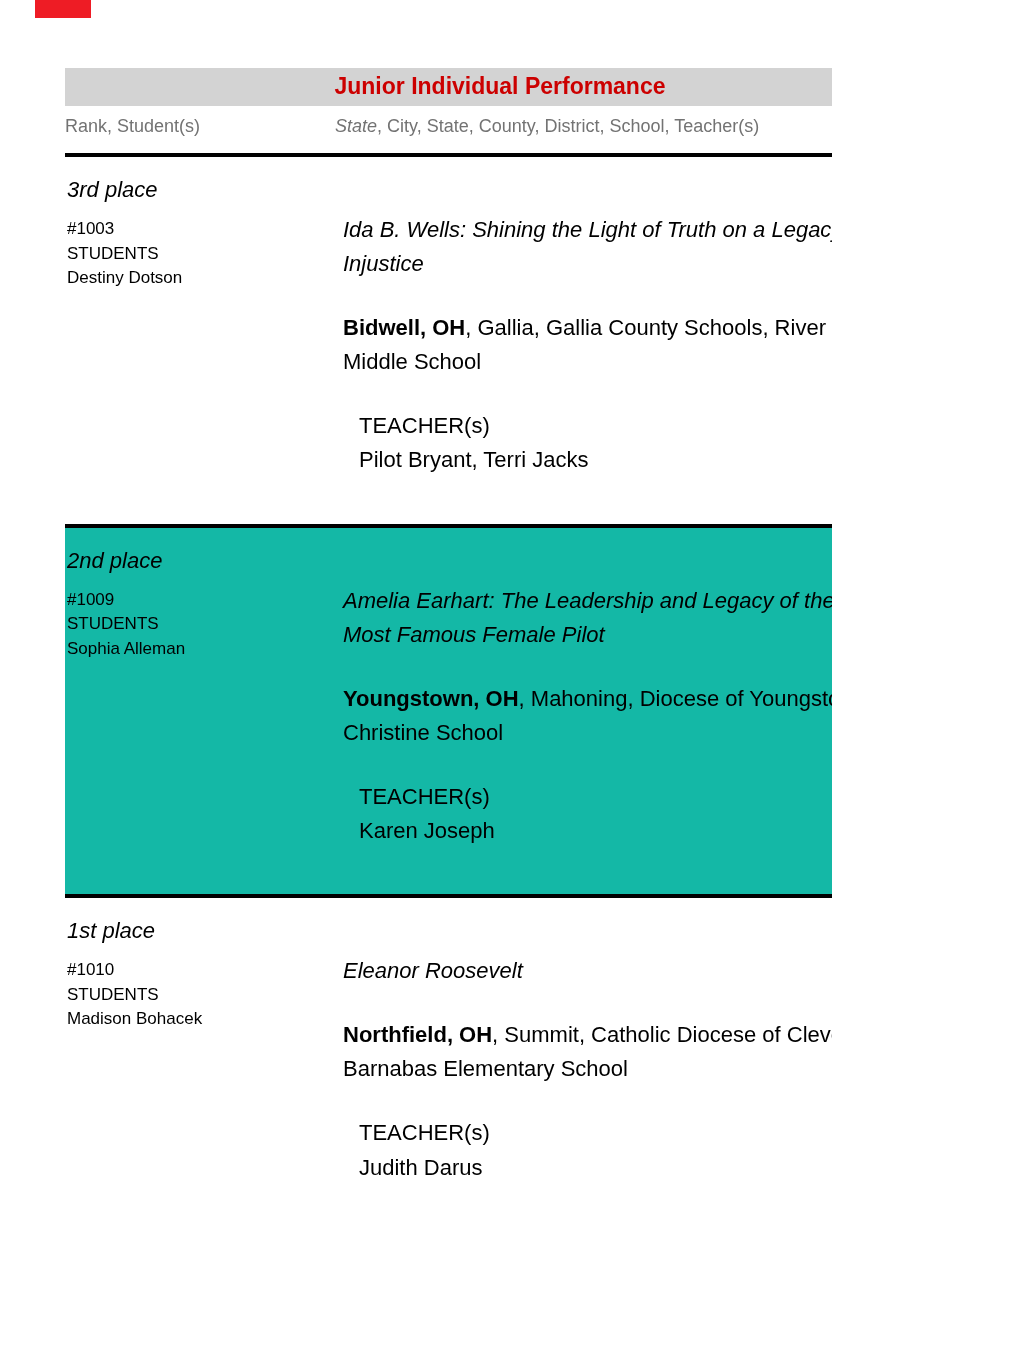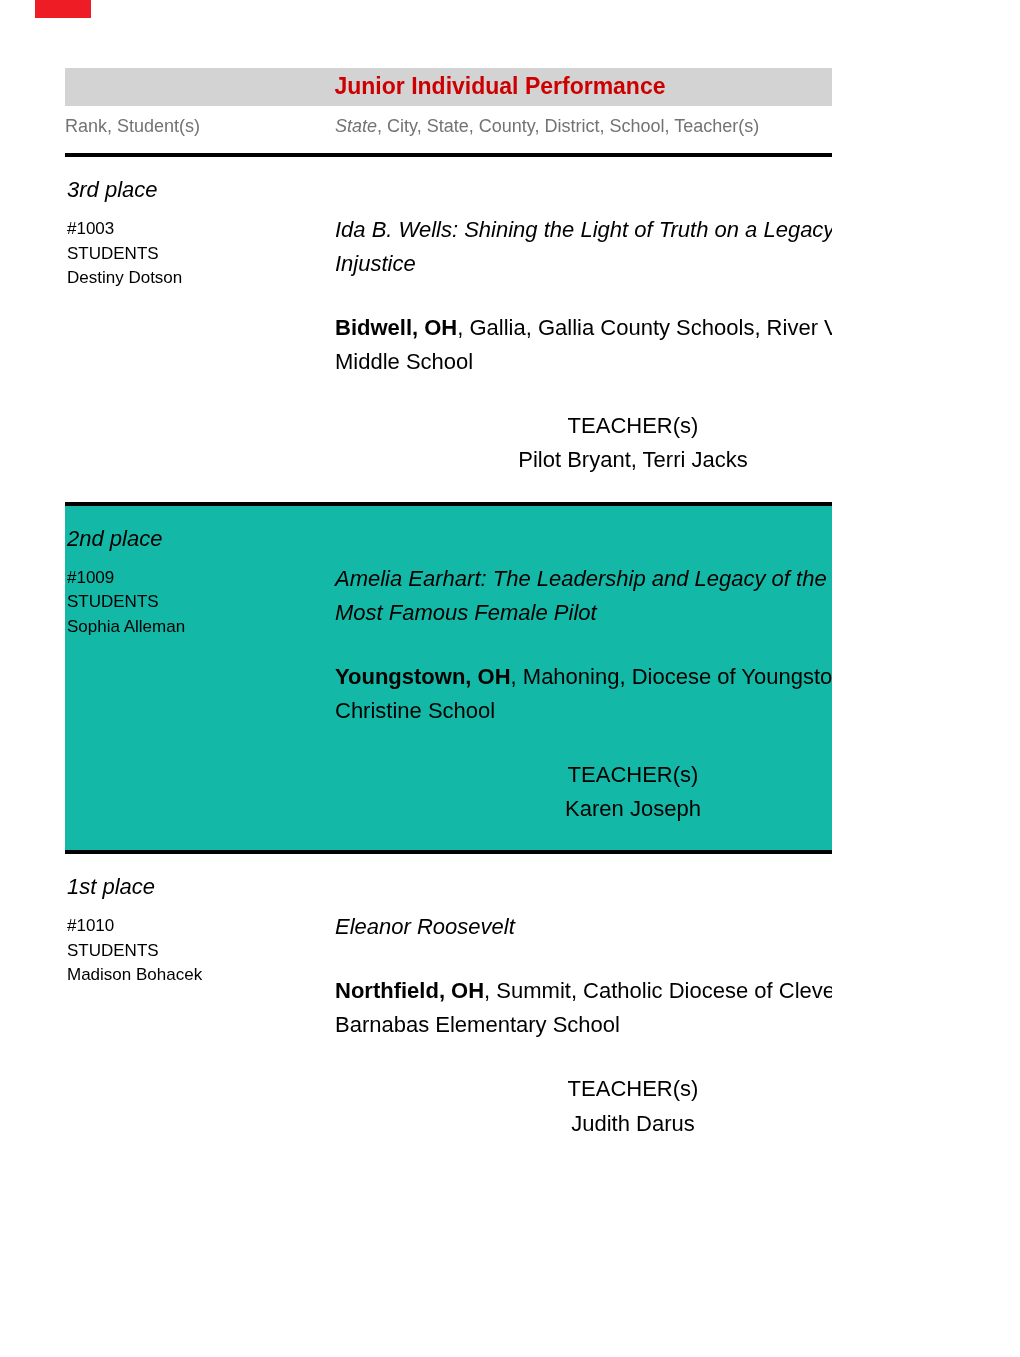--- a/index.html
+++ b/index.html
@@ -47,34 +47,35 @@
     color: #737373;
     font-size: 18px;
     padding: 10px 0 16px;
   }
   .rule {
     border: none;
     border-top: 4px solid #000000;
     margin: 0;
   }
   .entry {
-    padding: 6px 0 16px;
+    padding: 6px 0 30px;
   }
   .entry.shaded {
     background: #14b8a6;
   }
   .place-heading {
     font-style: italic;
     font-size: 22px;
     padding: 14px 0 10px 2px;
   }
   .entry-body {
     display: grid;
     grid-template-columns: 270px 1fr;
     align-items: start;
+    gap: 8px;
   }
   .left-col {
     font-size: 17px;
     line-height: 1.45;
     padding: 4px 0 0 2px;
   }
   .right-col {
     font-size: 22px;
     line-height: 1.55;
     padding-right: 4px;
@@ -83,22 +84,21 @@
     font-style: italic;
     margin: 0 0 30px 0;
   }
   .entry-location {
     margin: 0 0 30px 0;
   }
   .city-state {
     font-weight: bold;
   }
   .teacher-block {
-    margin: 8px;
-    text-align: center;
+    margin: 16px;
   }
 </style>
 </head>
 <body>
 
 <div class="page">
 
   <div class="corner-marker"></div>
 
   <div class="content">

